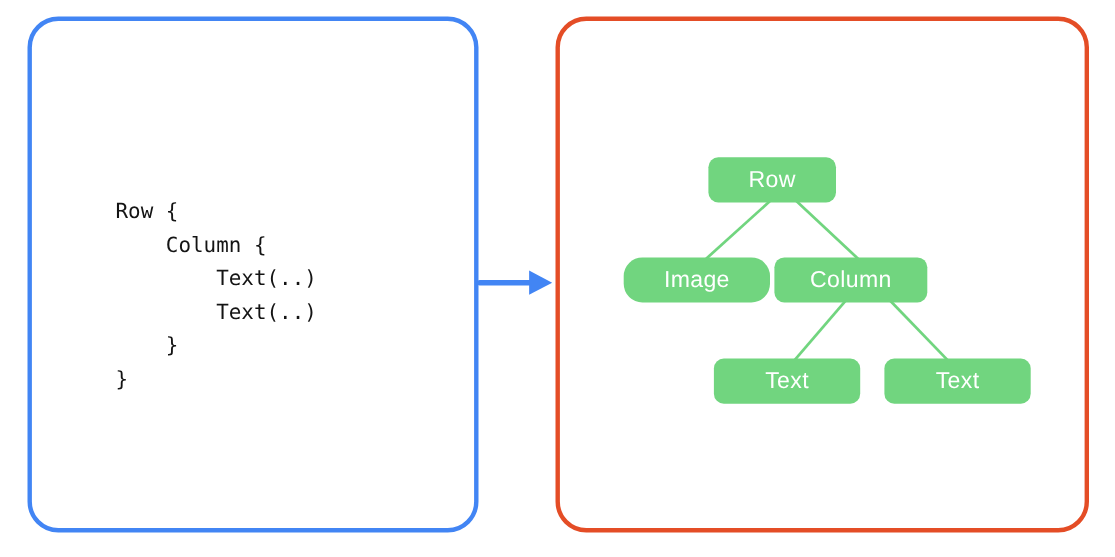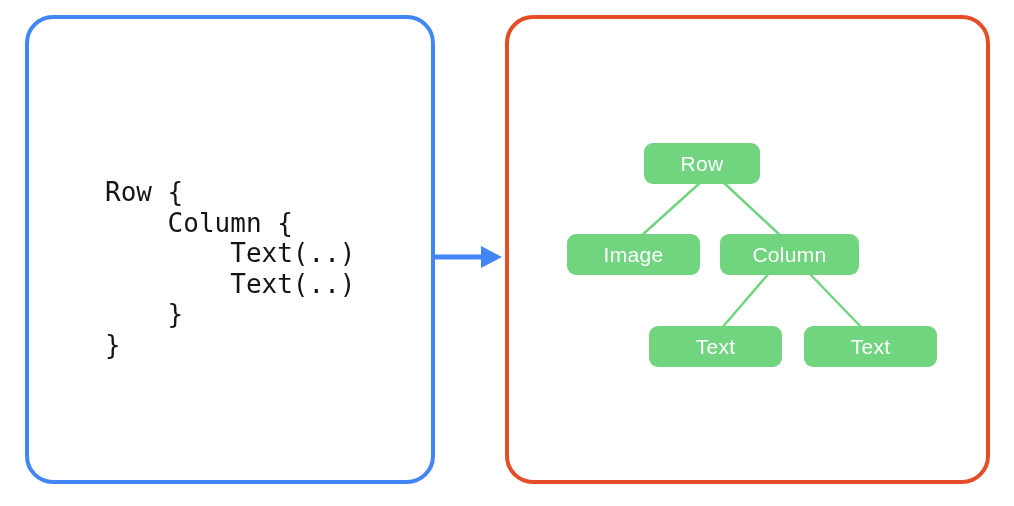--- a/index.html
+++ b/index.html
@@ -32,21 +32,21 @@
   .code-block {
     position: absolute;
     left: 76px;
     top: 158px;
     margin: 0;
   }
 
   .code-line {
     white-space: pre;
     font-family: "DejaVu Sans Mono", monospace;
-    font-size: 26px;
+    font-size: 19px;
     line-height: 30.5px;
     color: var(--code-text, #141414);
   }
 
   
   .arrow {
     position: absolute;
     left: 434px;
     top: 242px;
     width: 70px;
@@ -92,22 +92,22 @@
     background: var(--node-fill, #71d57f);
     color: var(--node-text, #ffffff);
     font-size: 21px;
     display: flex;
     align-items: center;
     justify-content: center;
     letter-spacing: 0.3px;
   }
 
   .node-row    { left: 135px; top: 124px; width: 116px; }
-  .node-image  { left: 58px;  top: 215px; width: 133px; }
-  .node-column { left: 211px; top: 215px; width: 139px; }
+  .node-image  { left: 58px;  top: 215px; width: 133px; border-radius: 17px; }
+  .node-column { left: 195px; top: 215px; width: 139px; }
   .node-text1  { left: 140px; top: 307px; width: 133px; }
   .node-text2  { left: 295px; top: 307px; width: 133px; }
 </style>
 </head>
 <body>
 
 <div class="canvas">
 
   <div class="code-box">
     <div class="code-block">

